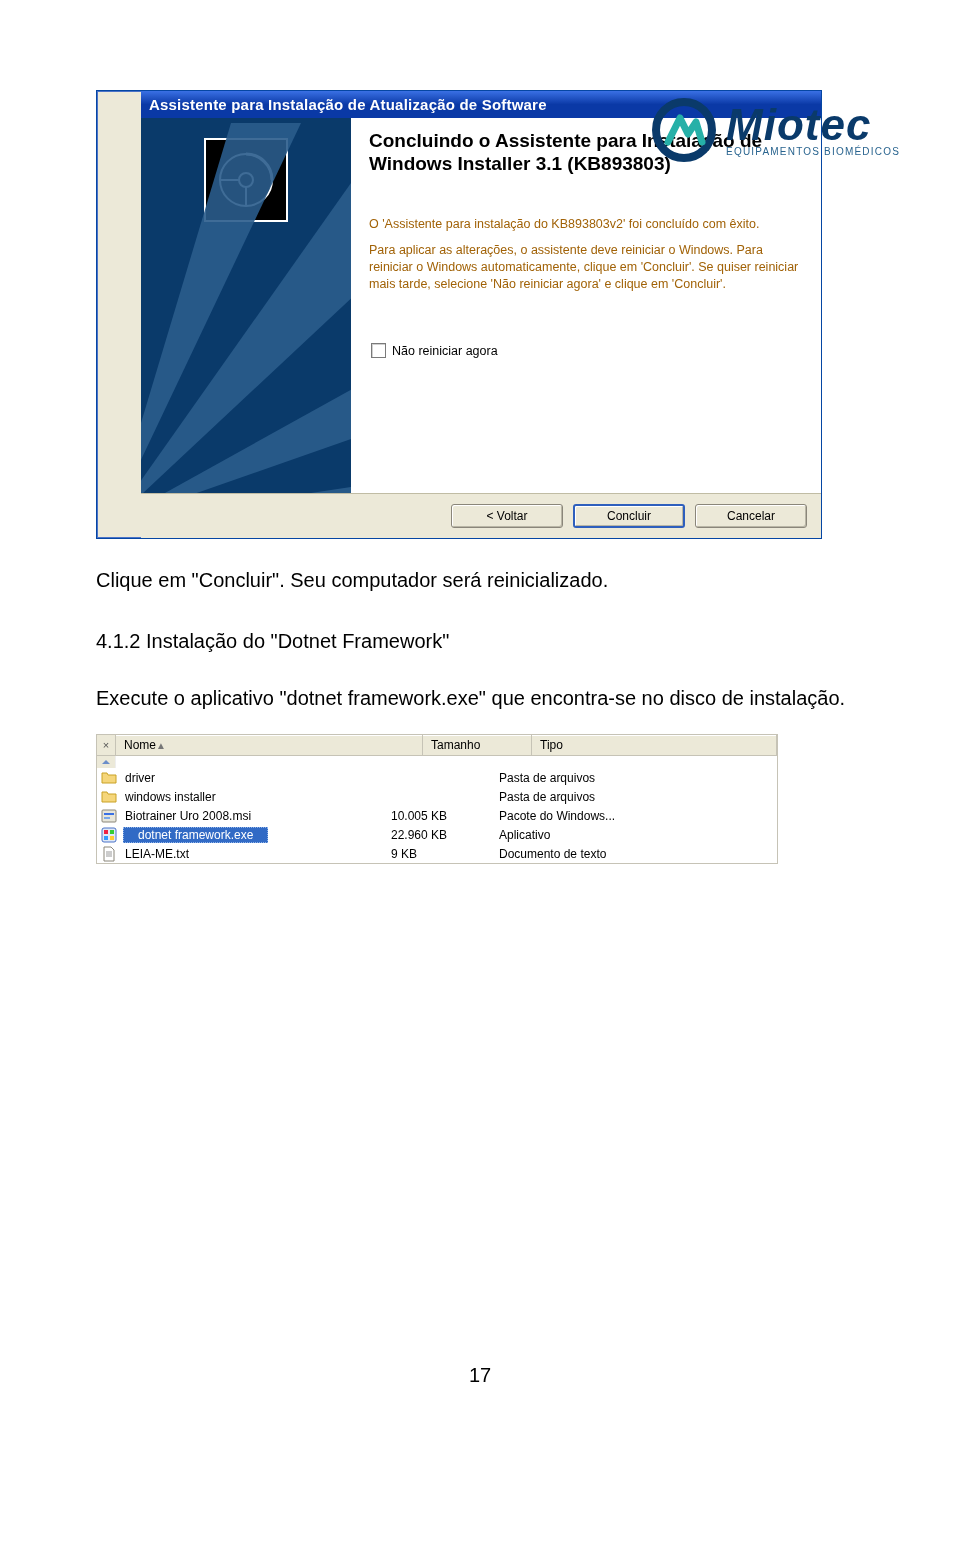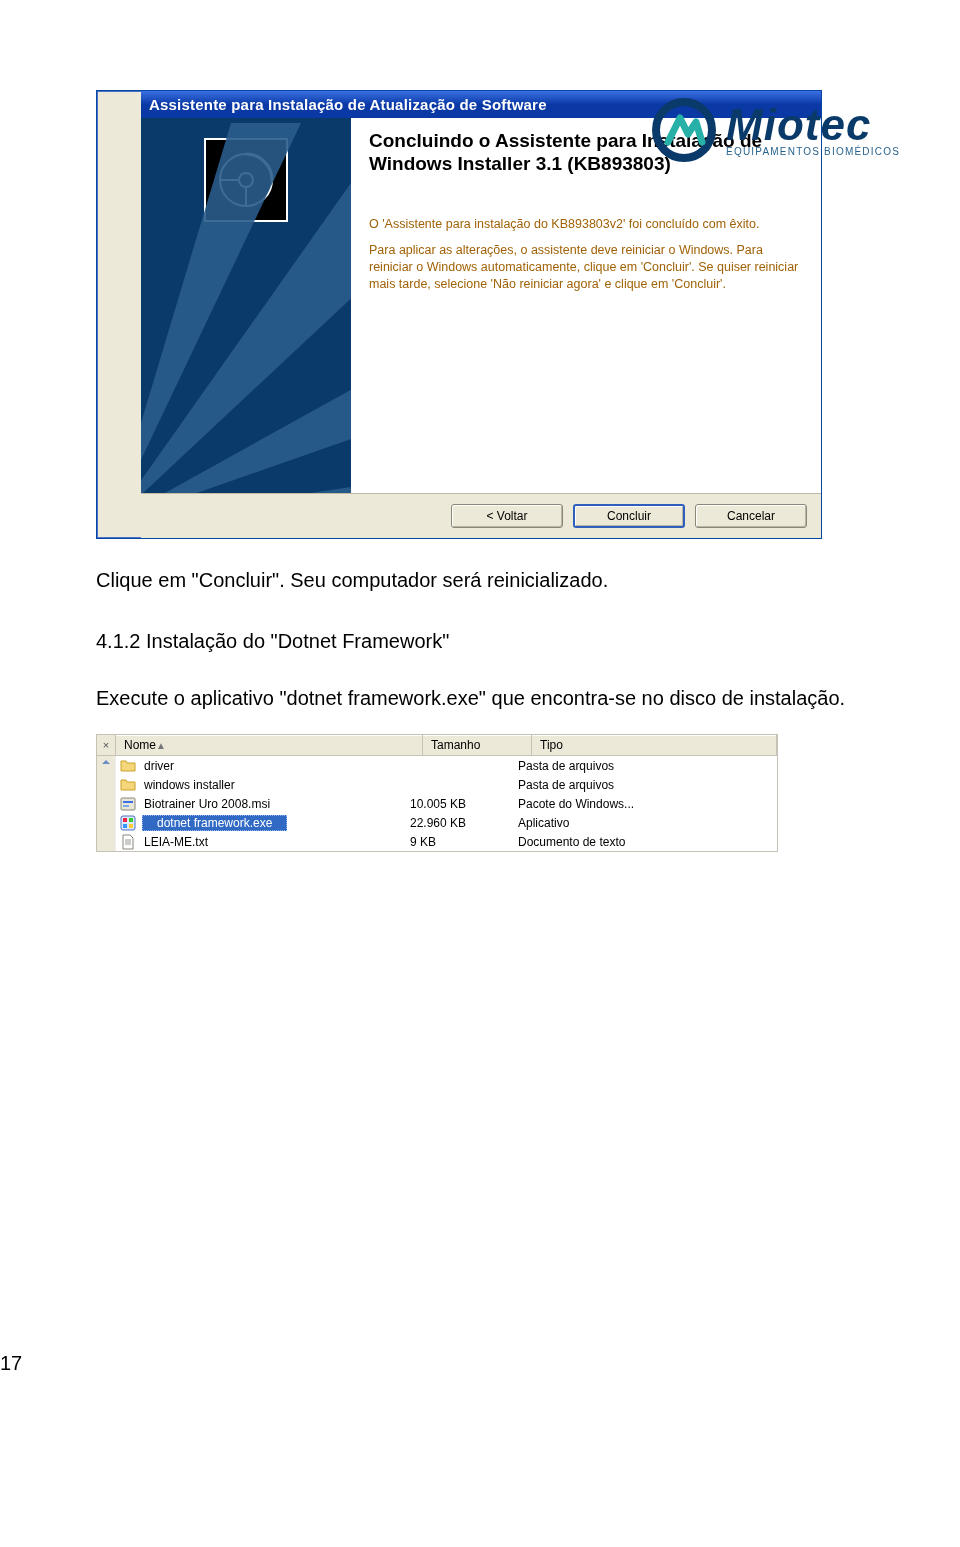--- a/index.html
+++ b/index.html
@@ -192,20 +192,21 @@
     border-right:1px solid #c6c3b6;
     font-size:11px;
     color:#555;
   }
   .col-name { width: 290px; display:flex; align-items:center; }
   .col-size { width: 92px; text-align:left; }
   .col-type { flex: 1; }
   .filelist-body {
     background:#fff;
     display:flex;
+    flex-direction:column;
   }
   .scroll-stub {
     width:18px;
     background:#ece9d8;
     display:flex;
     align-items:flex-start;
     justify-content:center;
     border-right:1px solid #eee;
   }
   .rows { flex:1; }
@@ -221,21 +222,21 @@
   .frow.selected .fname-label {
     background:#316ac5;
     color:#fff;
     border:1px dotted #90b4ea;
     padding:0 14px;
   }
   .fname-label { padding:0 2px; }
   .ficon { width:16px; height:16px; display:inline-flex; align-items:center; justify-content:center; }
   .ficon.folder svg, .ficon.msi svg, .ficon.exe svg, .ficon.txt svg { display:block; }
   .pagenum {
-    text-align:left;
+    text-align:center;
     font-size:20px;
     margin-top: 500px;
     padding-bottom:30px;
   }
   .sort-arrow { font-size:10px; color:#777; }
 </style>
 </head>
 <body>
 
 <div class="page">
@@ -273,20 +274,24 @@
             <path d="M0 400 L360 200 L400 260 L0 400 Z"></path>
             <path d="M0 400 L240 60 L310 110 L0 400 Z"></path>
             <path d="M0 400 L120 0 L190 0 L0 400 Z"></path>
           </g>
         </svg>
       </div>
       <div class="wizard-right">
         <p class="wizard-title">Concluindo o Assistente para Instalação de Windows Installer 3.1 (KB893803)</p>
         <p class="wizard-text">O 'Assistente para instalação do KB893803v2' foi concluído com êxito.</p>
         <p class="wizard-text">Para aplicar as alterações, o assistente deve reiniciar o Windows. Para reiniciar o Windows automaticamente, clique em 'Concluir'. Se quiser reiniciar mais tarde, selecione 'Não reiniciar agora' e clique em 'Concluir'.</p>
+        <div class="chk-row">
+          <span class="chk-box"></span>
+          <span>Não reiniciar agora</span>
+        </div>
       </div>
     </div>
     <div class="button-bar">
       <div class="xp-btn disabled">&lt; Voltar</div>
       <div class="xp-btn default">Concluir</div>
       <div class="xp-btn disabled">Cancelar</div>
     </div>
   </div>
 
   <div class="doc-text">Clique em "Concluir". Seu computador será reinicializado.</div>

